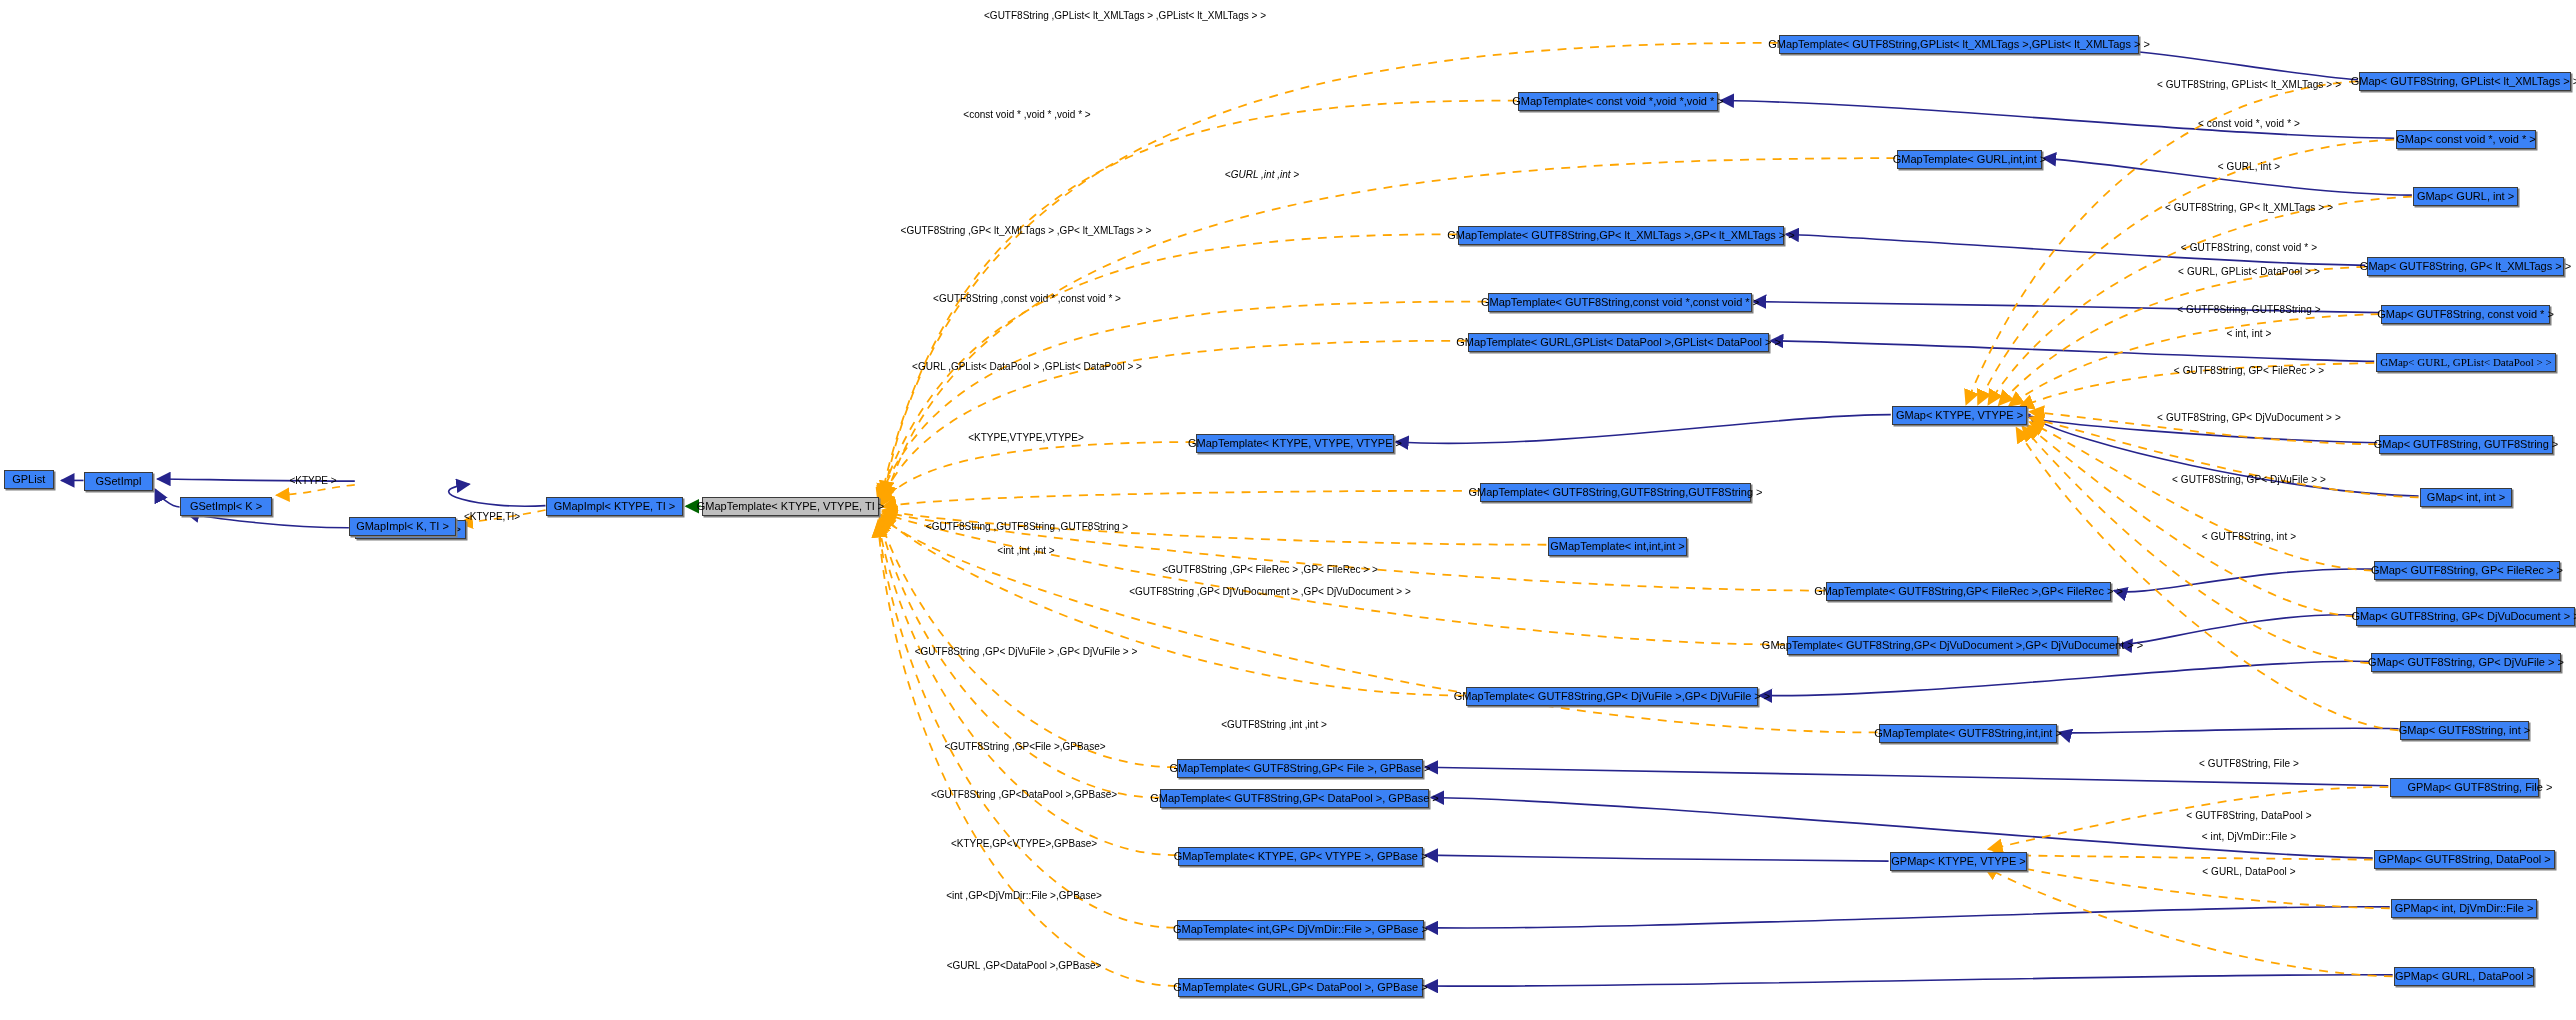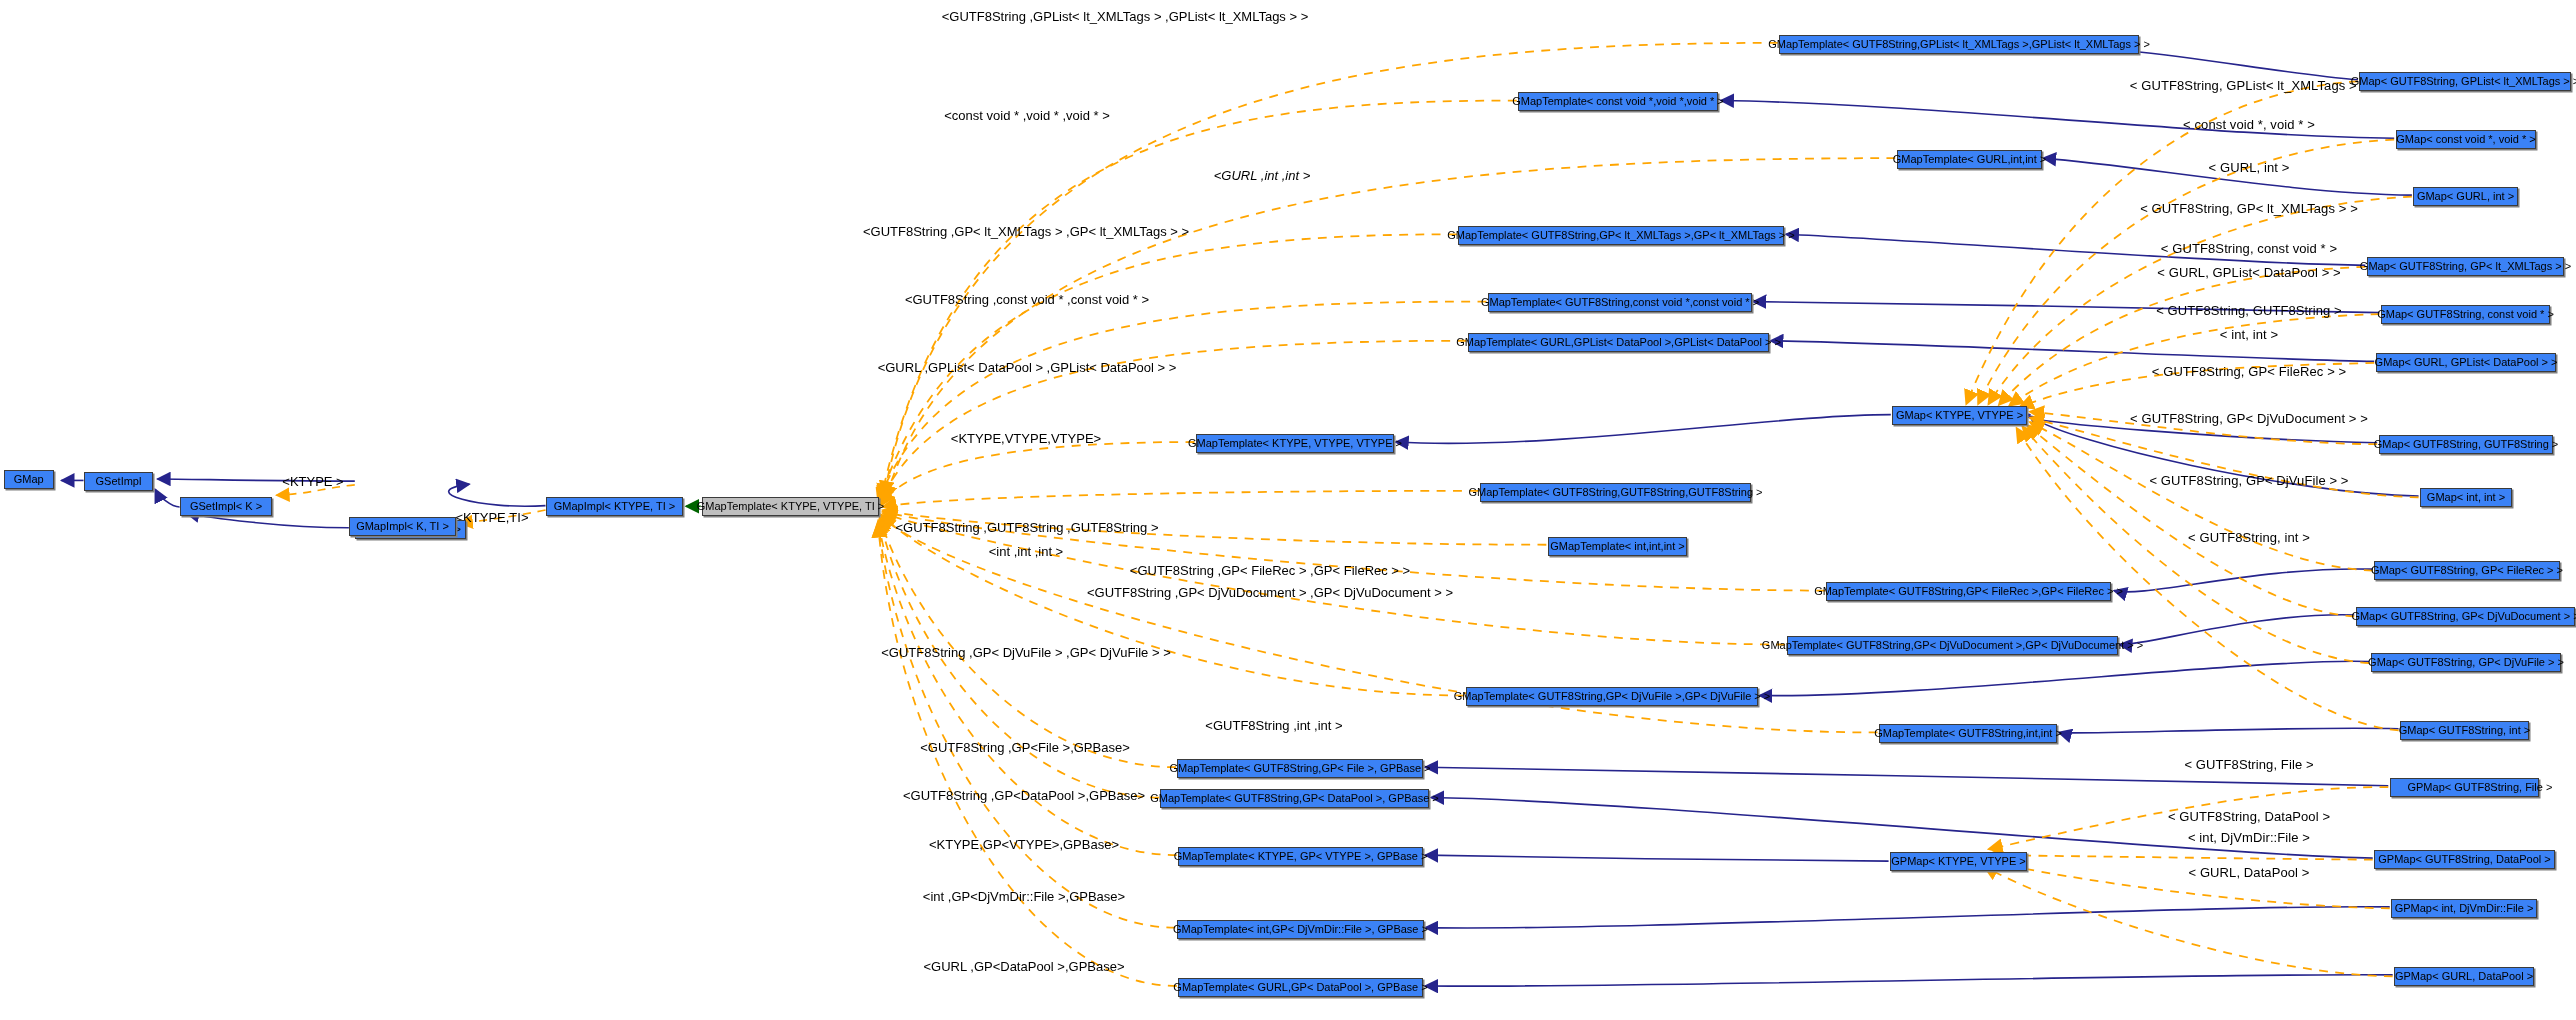--- a/index.html
+++ b/index.html
@@ -36,21 +36,21 @@
     box-shadow:1.5px 1.5px 0 0 #808080;
     z-index:3;
     cursor:pointer;
   }
   .node.current{
     background:#bfbfbf;
     border-color:#3b3b3b;
   }
   .edge-label{
     position:absolute;
-    font-size:13px;
+    font-size:10px;
     color:#000000;
     white-space:nowrap;
     background:transparent;
     z-index:2;
     transform:translate(-50%,-50%);
     line-height:1;
     text-align:center;
   }
   .edge-label.r{
     letter-spacing:0.1px;
@@ -150,21 +150,21 @@
       <path d="M3205,897 C3050,888 2860,720 2736,577"></path>
       <path d="M3245,988 C3100,978 2840,760 2728,579"></path>
       <path d="M3231,1065 C3050,1062 2780,1130 2690,1149"></path>
       <path d="M3210,1163 C3050,1162 2800,1158 2688,1157"></path>
       <path d="M3233,1229 C3050,1226 2800,1190 2688,1165"></path>
       <path d="M3237,1321 C3050,1318 2790,1230 2684,1172"></path>
     </g>
   </svg>
 
   <div id="nodes">
-      <div class="node" style="left: 3.7px; top: 470px; width: 50px;">GMap</div>
+      <div class="node" style="left: 3.7px; top: 470px; width: 50px;">GPList</div>
       <div class="node" style="left: 84px; top: 472px; width: 69px;">GSetImpl</div>
       <div class="node" style="left: 180px; top: 497px; width: 92px;">GSetImpl&lt; K &gt;</div>
       <div class="node" style="left: 355px; top: 472px; width: 111px; margin-top: 48px;">GSetImpl&lt; KTYPE &gt;</div>
       <div class="node" style="left: 349px; top: 517px; width: 107px;">GMapImpl&lt; K, TI &gt;</div>
       <div class="node" style="left: 546px; top: 497px; width: 137px;">GMapImpl&lt; KTYPE, TI &gt;</div>
       <div class="node current" style="left: 702px; top: 497px; width: 177px;">GMapTemplate&lt; KTYPE, VTYPE, TI &gt;</div>
       <div class="node" style="left: 1779px; top: 35px; width: 360px;">GMapTemplate&lt; GUTF8String,GPList&lt; lt_XMLTags &gt;,GPList&lt; lt_XMLTags &gt; &gt;</div>
       <div class="node" style="left: 1518px; top: 92px; width: 200px;">GMapTemplate&lt; const void *,void *,void * &gt;</div>
       <div class="node" style="left: 1897px; top: 150px; width: 145px;">GMapTemplate&lt; GURL,int,int &gt;</div>
       <div class="node" style="left: 1458px; top: 226px; width: 326px;">GMapTemplate&lt; GUTF8String,GP&lt; lt_XMLTags &gt;,GP&lt; lt_XMLTags &gt; &gt;</div>
@@ -182,21 +182,21 @@
       <div class="node" style="left: 1178px; top: 847px; width: 245px;">GMapTemplate&lt; KTYPE, GP&lt; VTYPE &gt;, GPBase &gt;</div>
       <div class="node" style="left: 1177px; top: 920px; width: 247px;">GMapTemplate&lt; int,GP&lt; DjVmDir::File &gt;, GPBase &gt;</div>
       <div class="node" style="left: 1178px; top: 978px; width: 245px;">GMapTemplate&lt; GURL,GP&lt; DataPool &gt;, GPBase &gt;</div>
       <div class="node" style="left: 1892px; top: 406px; width: 135px;">GMap&lt; KTYPE, VTYPE &gt;</div>
       <div class="node" style="left: 1890px; top: 852px; width: 137px;">GPMap&lt; KTYPE, VTYPE &gt;</div>
       <div class="node" style="left: 2359px; top: 72px; width: 212px;">GMap&lt; GUTF8String, GPList&lt; lt_XMLTags &gt; &gt;</div>
       <div class="node" style="left: 2396px; top: 130px; width: 140px;">GMap&lt; const void *, void * &gt;</div>
       <div class="node" style="left: 2413px; top: 187px; width: 105px;">GMap&lt; GURL, int &gt;</div>
       <div class="node" style="left: 2367px; top: 257px; width: 197px;">GMap&lt; GUTF8String, GP&lt; lt_XMLTags &gt; &gt;</div>
       <div class="node" style="left: 2381px; top: 305px; width: 169px;">GMap&lt; GUTF8String, const void * &gt;</div>
-      <div class="node" style="left: 2376px; top: 353px; width: 180px;">GMap&lt; GURL, GPList&lt; DataPool &gt; &gt;</div>
+      <div class="node" style="left: 2376px; top: 353px; width: 180px; font-family: Liberation Serif, serif;">GMap&lt; GURL, GPList&lt; DataPool &gt; &gt;</div>
       <div class="node" style="left: 2379px; top: 435px; width: 174px;">GMap&lt; GUTF8String, GUTF8String &gt;</div>
       <div class="node" style="left: 2420px; top: 488px; width: 92px;">GMap&lt; int, int &gt;</div>
       <div class="node" style="left: 2374px; top: 561px; width: 186px;">GMap&lt; GUTF8String, GP&lt; FileRec &gt; &gt;</div>
       <div class="node" style="left: 2356px; top: 607px; width: 219px;">GMap&lt; GUTF8String, GP&lt; DjVuDocument &gt; &gt;</div>
       <div class="node" style="left: 2371px; top: 653px; width: 190px;">GMap&lt; GUTF8String, GP&lt; DjVuFile &gt; &gt;</div>
       <div class="node" style="left: 2400px; top: 721px; width: 129px;">GMap&lt; GUTF8String, int &gt;</div>
       <div class="node" style="left: 2390px; top: 778px; width: 149px; padding-left: 36px;">GPMap&lt; GUTF8String, File &gt;</div>
       <div class="node" style="left: 2374px; top: 850px; width: 181px;">GPMap&lt; GUTF8String, DataPool &gt;</div>
       <div class="node" style="left: 2391px; top: 899px; width: 146px;">GPMap&lt; int, DjVmDir::File &gt;</div>
       <div class="node" style="left: 2394px; top: 967px; width: 140px;">GPMap&lt; GURL, DataPool &gt;</div>

